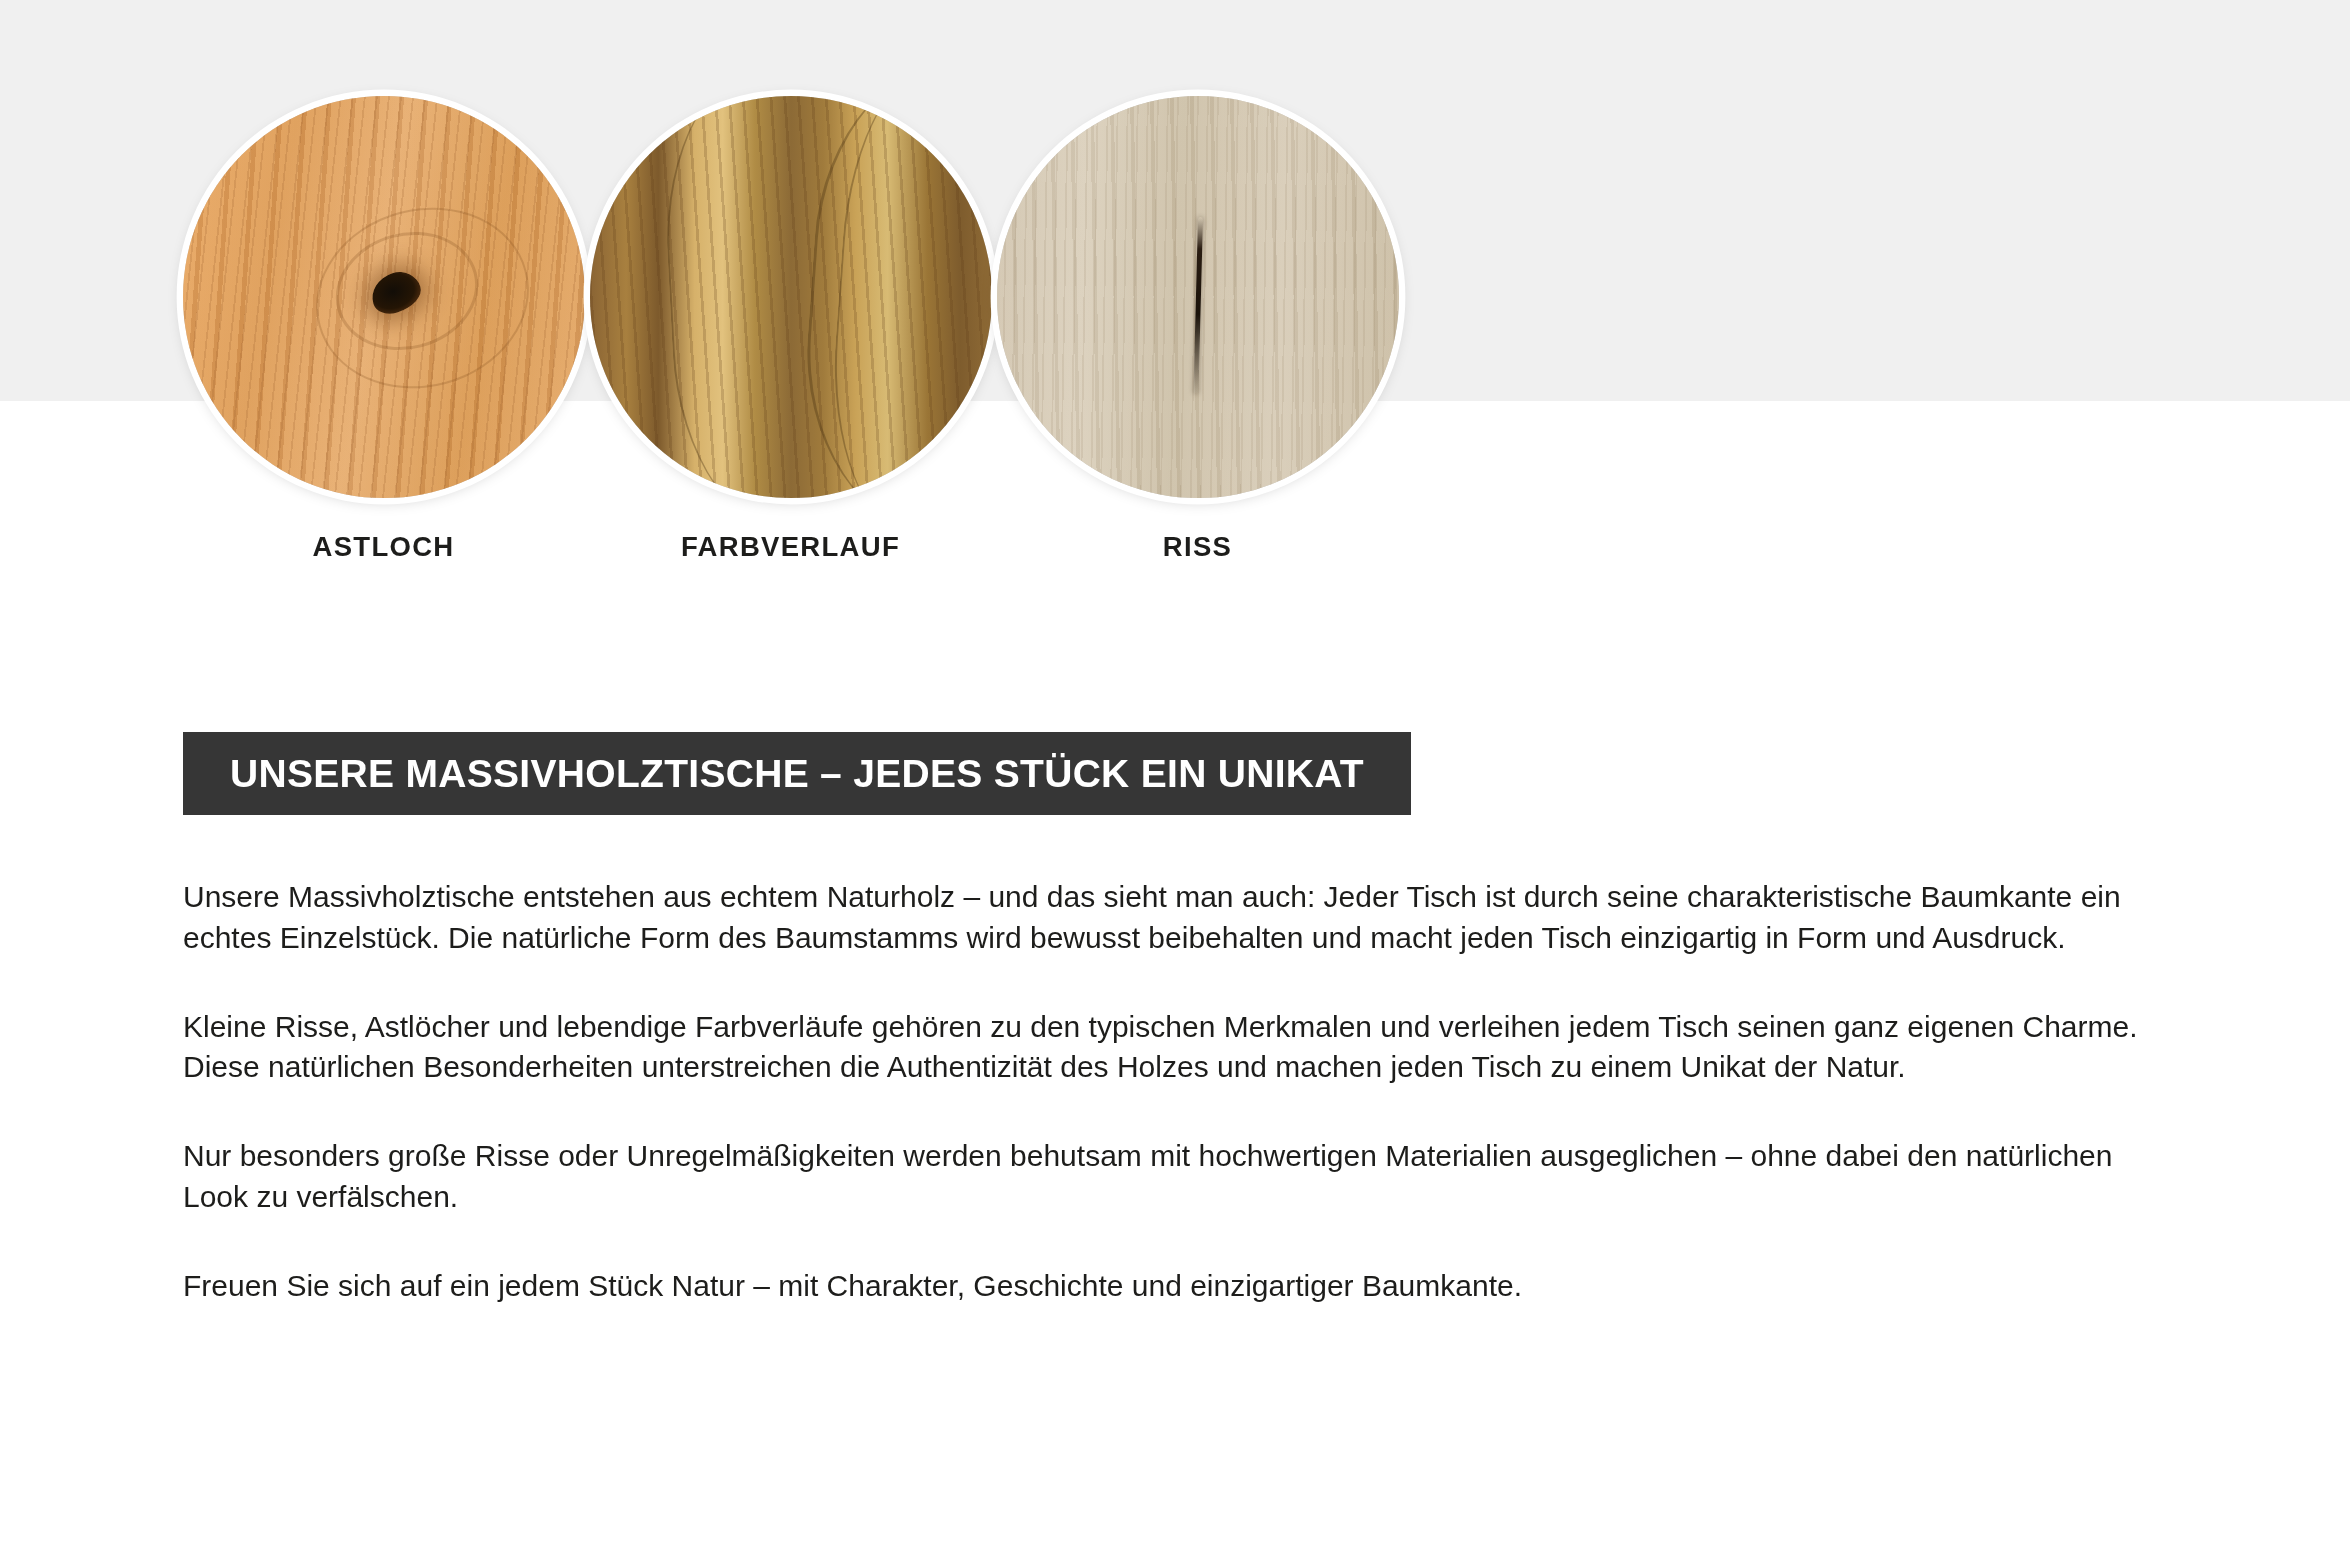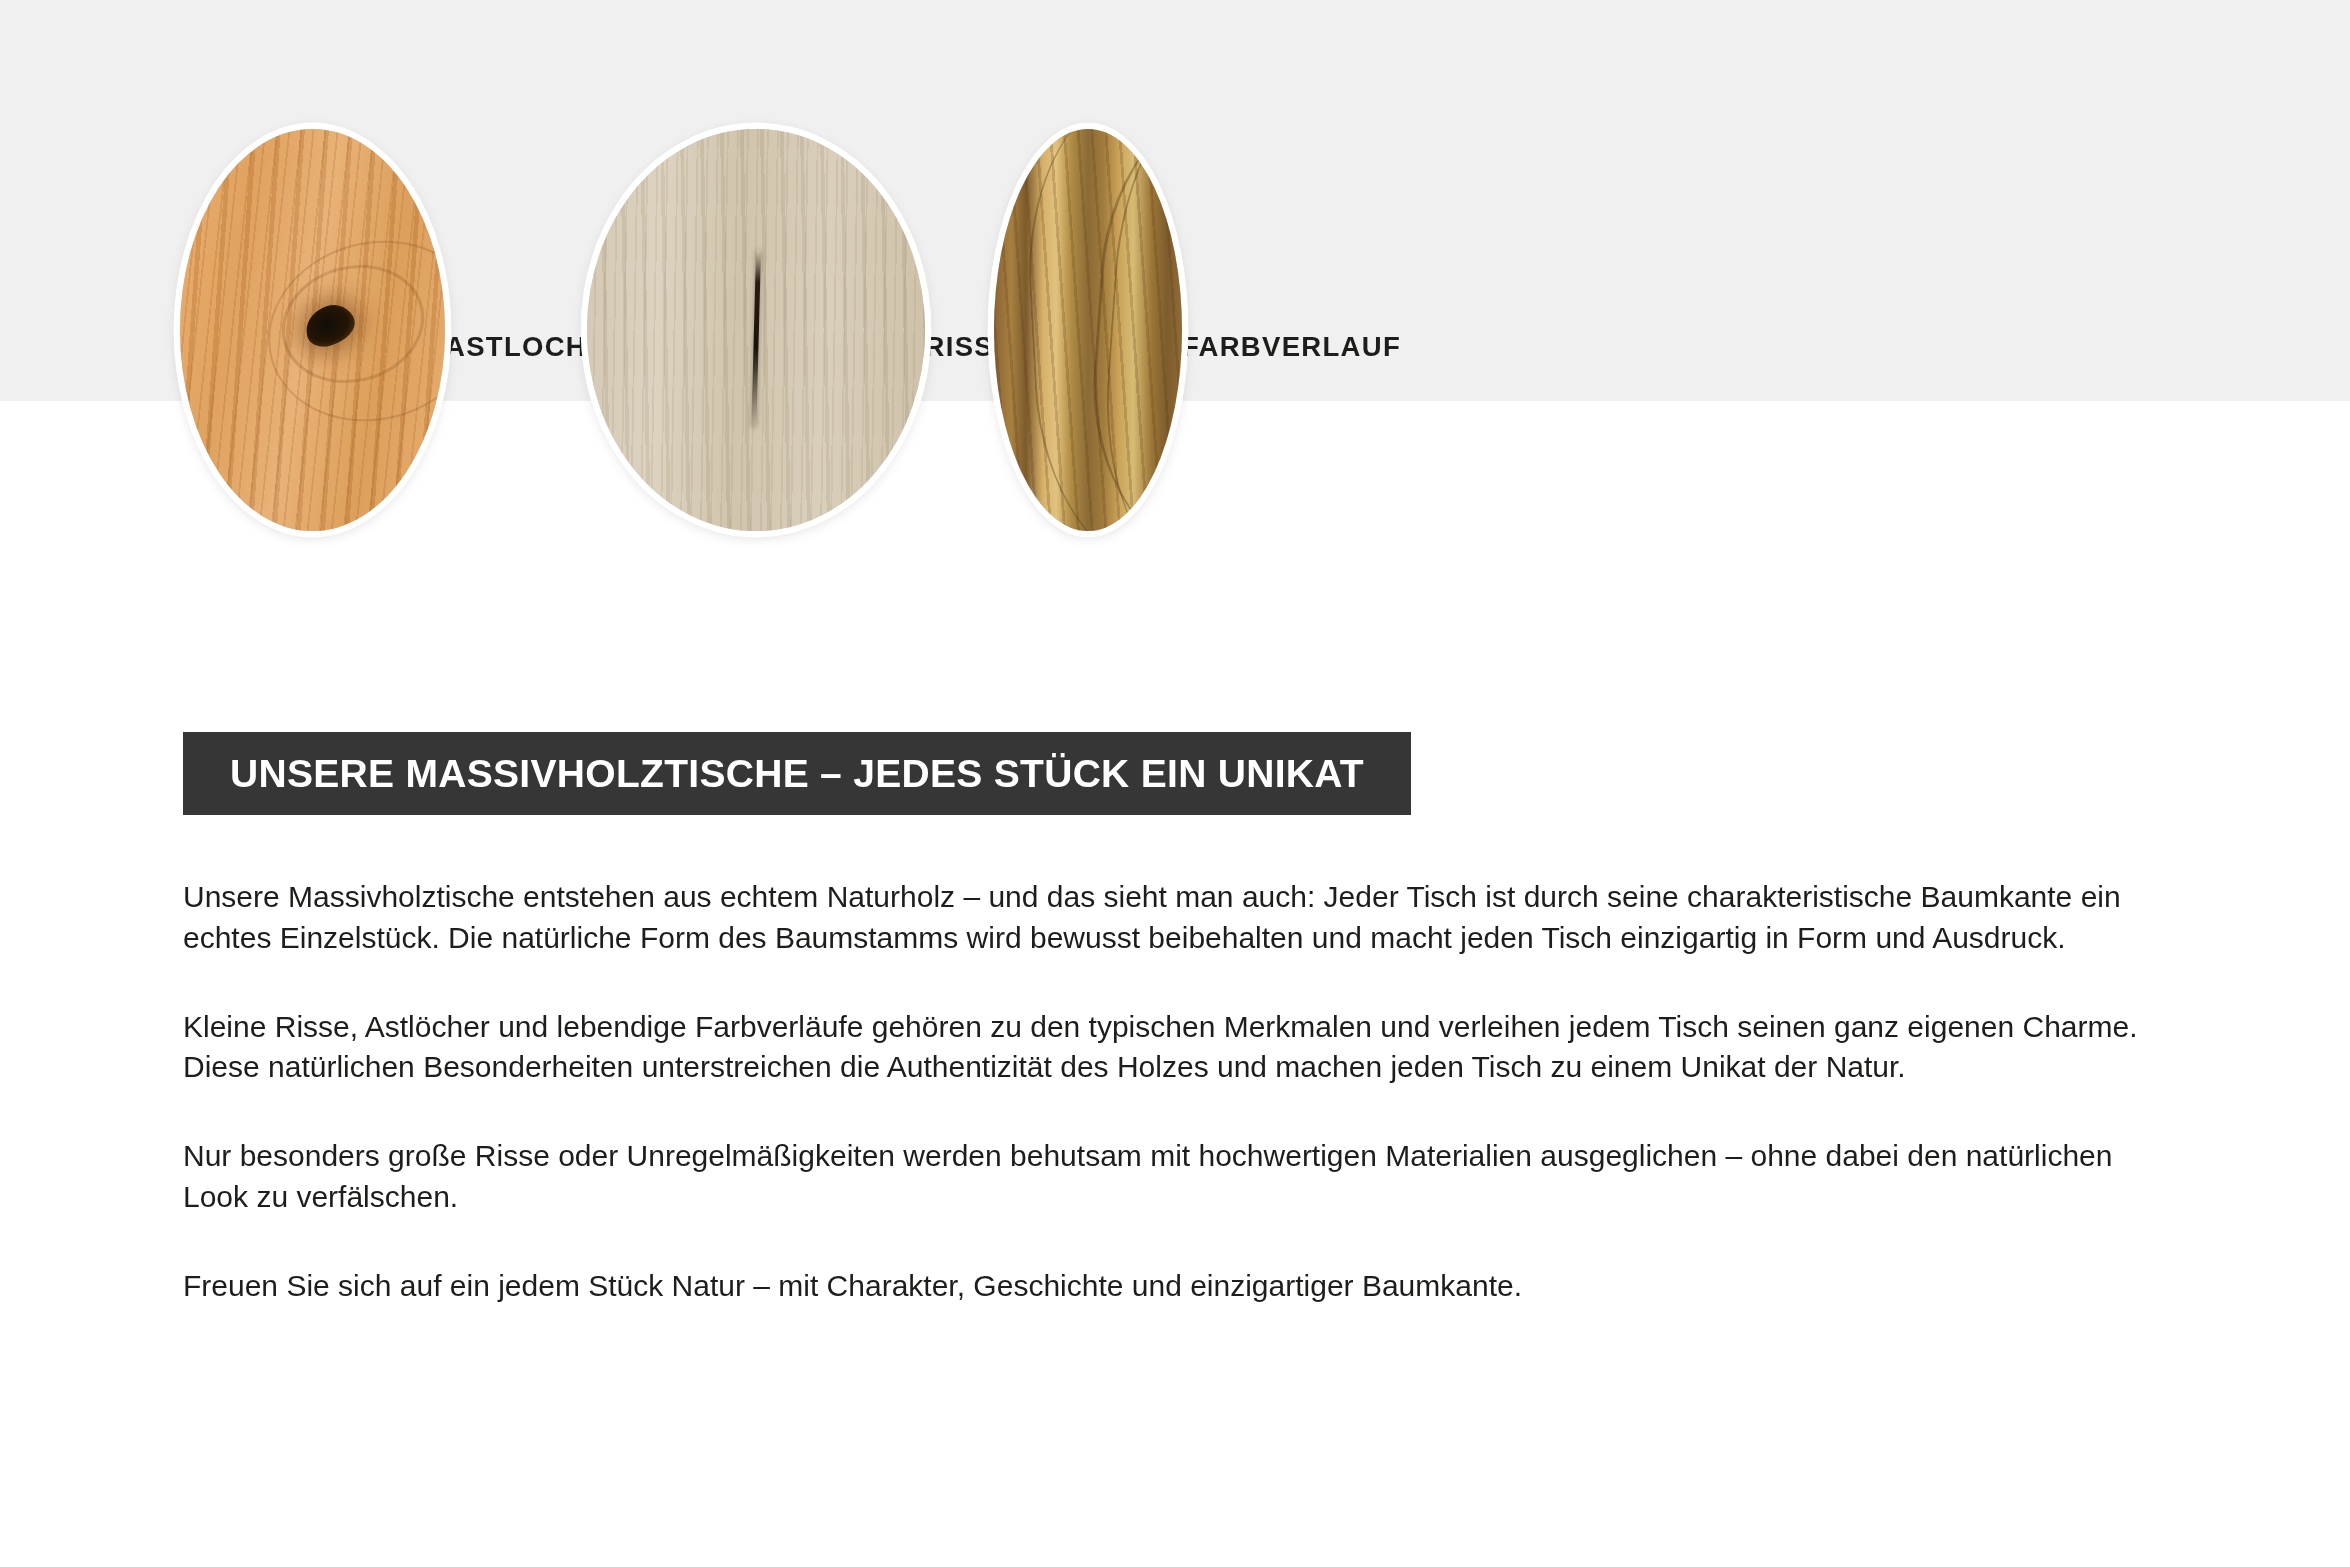--- a/index.html
+++ b/index.html
@@ -32,21 +32,21 @@
     left: 180px;
     top: 96px;
     width: 2034px;
     height: 468px;
     display: flex;
     gap: 0px;
   }
   .circle-item {
     width: 407px;
     display: flex;
-    flex-direction: row;
+    flex-direction: column;
     align-items: center;
   }
   .circle-wrap {
     width: 402px;
     height: 402px;
     border-radius: 50%;
     overflow: hidden;
     position: relative;
     box-shadow: 0 0 0 6.4px #ffffff, 0 2.8px 14.7px rgba(0,0,0,0.22);
     background: #cfcfcf;
@@ -279,38 +279,38 @@
         <div class="knot-ring"></div>
         <div class="knot-ring r2"></div>
         <div class="knot"></div>
       </div>
     </div>
     <div class="circle-label">ASTLOCH</div>
   </div>
 
   <div class="circle-item">
     <div class="circle-wrap">
-      <div class="circle-img tex-riss">
-        <div class="crack"></div>
-      </div>
-    </div>
-    <div class="circle-label">RISS</div>
-  </div>
-
-  <div class="circle-item">
-    <div class="circle-wrap">
       <div class="circle-img tex-farbverlauf">
         <div class="grain-arc"></div>
         <div class="grain-arc a2"></div>
         <div class="grain-arc a3"></div>
       </div>
     </div>
     <div class="circle-label">FARBVERLAUF</div>
   </div>
 
+  <div class="circle-item">
+    <div class="circle-wrap">
+      <div class="circle-img tex-riss">
+        <div class="crack"></div>
+      </div>
+    </div>
+    <div class="circle-label">RISS</div>
+  </div>
+
 
 
 </div>
 
 <div class="heading-bar">
   <h1>UNSERE MASSIVHOLZTISCHE – JEDES STÜCK EIN UNIKAT</h1>
 </div>
 
 <div class="body-copy">
   <p>Unsere Massivholztische entstehen aus echtem Naturholz – und das sieht man auch: Jeder Tisch ist durch seine charakteristische Baumkante ein echtes Einzelstück. Die natürliche Form des Baumstamms wird bewusst beibehalten und macht jeden Tisch einzigartig in Form und Ausdruck.</p>

